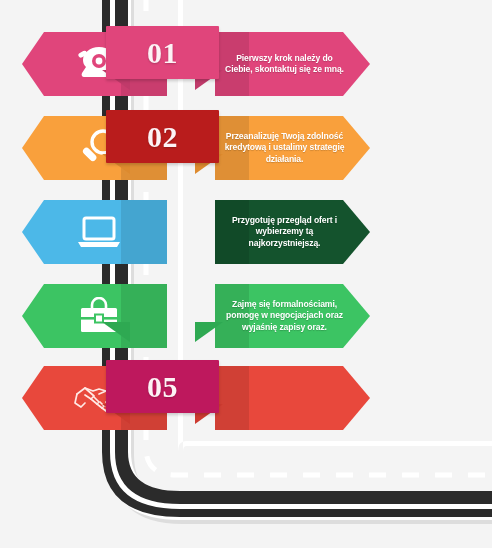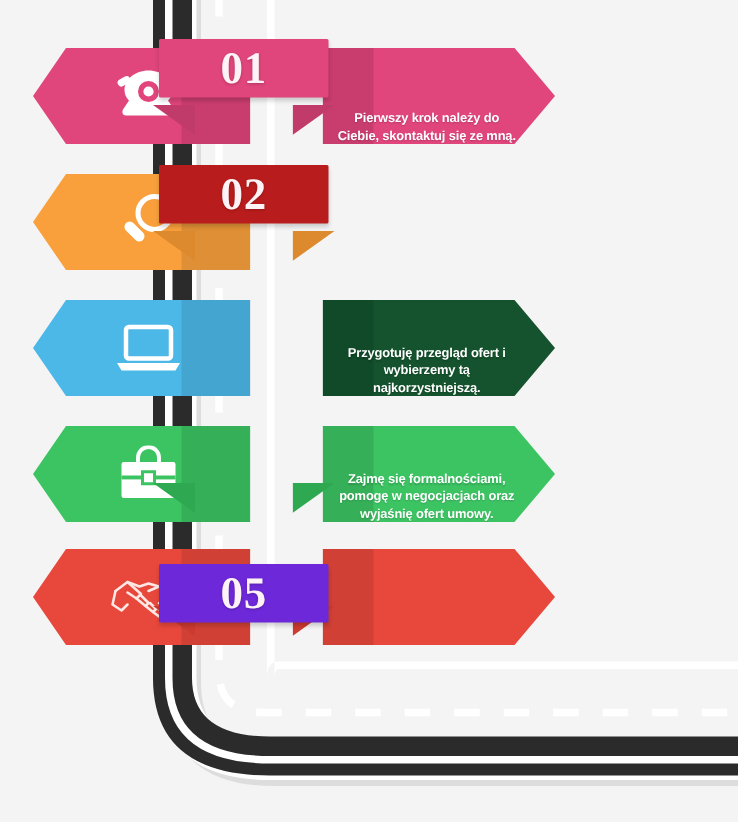--- a/index.html
+++ b/index.html
@@ -31,21 +31,21 @@
   .icon-glyph{
     position:absolute;left:46px;top:50%;transform:translateY(-50%);
     width:62px;height:48px;display:flex;align-items:center;justify-content:center;
   }
   .icon-glyph svg{display:block;}
 
   
   .text-arrow{
     position:absolute;left:215px;top:6px;width:155px;height:64px;
     clip-path:polygon(0 0, 128px 0, 155px 32px, 128px 64px, 0 64px);
-    display:flex;align-items:flex-end;justify-content:center;
+    display:flex;align-items:center;justify-content:center;
   }
   .text-arrow .tshade{
     position:absolute;left:0;top:0;width:34px;height:64px;
     background:rgba(0,0,0,0.10);
   }
   .step-text{
     position:relative;z-index:2;
     color:#ffffff;font-size:8.6px;line-height:11.4px;font-weight:bold;
     text-align:center;width:120px;margin-right:16px;
     text-shadow:0 1px 1px rgba(0,0,0,0.18);
@@ -53,21 +53,21 @@
   }
 
   
   .ribbon{position:absolute;left:106px;top:0;width:113px;height:80px;}
   .ribbon .fold{
     position:absolute;top:44px;width:28px;height:20px;
   }
   .ribbon .fold.l{left:-4px;clip-path:polygon(0 0,28px 0,28px 20px);}
   .ribbon .fold.r{right:-4px;clip-path:polygon(0 0,28px 0,0 20px);}
   .ribbon .band{
-    position:absolute;left:0;top:0;width:113px;height:39px;
+    position:absolute;left:0;top:0;width:113px;height:53px;
     border-radius:1px;
     box-shadow:0 2px 3px rgba(0,0,0,0.17);
     display:flex;align-items:center;justify-content:center;
   }
   .num{
     color:#fdf2f5;font-family:"Liberation Serif",serif;
     font-size:30px;font-weight:bold;line-height:1;
     text-shadow:0 1px 2px rgba(0,0,0,0.22);
     letter-spacing:0.5px;
   }
@@ -125,20 +125,24 @@
     <div class="step" style="top:110px">
       <div class="icon-arrow" style="background: rgb(249, 160, 60);">
         <div class="shade"></div>
         <div class="icon-glyph">
           <svg width="42" height="42" viewBox="0 0 42 42">
             <circle cx="25" cy="15" r="11" fill="none" stroke="#ffffff" stroke-width="3.4"></circle>
             <rect x="4" y="24" width="16" height="7" rx="3.5" fill="#ffffff" transform="rotate(45 12 27)"></rect>
           </svg>
         </div>
       </div>
+      <div class="text-arrow" style="background: rgb(249, 160, 60);">
+        <div class="tshade"></div>
+        <div class="step-text">Przeanalizuję Twoją zdolność kredytową i ustalimy strategię działania.</div>
+      </div>
       <div class="ribbon">
         <div class="fold l" style="background: rgb(221, 138, 46);"></div>
         <div class="fold r" style="background: rgb(221, 138, 46);"></div>
         <div class="band" style="background: #b91c1c;">
           <span class="num">02</span>
         </div>
       </div>
     </div>
 
     <div class="step" style="top:194px">
@@ -164,21 +168,21 @@
           <svg width="44" height="38" viewBox="0 0 44 38">
             <path d="M15 11V8a7 7 0 0114 0v3" fill="none" stroke="#ffffff" stroke-width="2.6"></path>
             <rect x="4" y="11" width="36" height="24" rx="1.5" fill="#ffffff"></rect>
             <rect x="4" y="20" width="36" height="2.6" fill="#3cc463"></rect>
             <rect x="18" y="17.5" width="8" height="8" fill="#ffffff" stroke="#3cc463" stroke-width="2"></rect>
           </svg>
         </div>
       </div>
       <div class="text-arrow" style="background: rgb(60, 196, 99);">
         <div class="tshade"></div>
-        <div class="step-text">Zajmę się formalnościami, pomogę w negocjacjach oraz wyjaśnię ofert umowy.</div>
+        <div class="step-text">Zajmę się formalnościami, pomogę w negocjacjach oraz wyjaśnię zapisy oraz.</div>
       </div>
       <div class="ribbon">
         <div class="fold l" style="background: rgb(46, 169, 82);"></div>
         <div class="fold r" style="background: rgb(46, 169, 82);"></div>
       </div>
     </div>
 
     <div class="step" style="top:360px">
       <div class="icon-arrow" style="background: rgb(232, 72, 60);">
         <div class="shade"></div>
@@ -195,20 +199,20 @@
             </g>
           </svg>
         </div>
       </div>
       <div class="text-arrow" style="background: rgb(232, 72, 60);">
         <div class="tshade"></div>
       </div>
       <div class="ribbon">
         <div class="fold l" style="background: rgb(204, 58, 48);"></div>
         <div class="fold r" style="background: rgb(204, 58, 48);"></div>
-        <div class="band" style="background: #6d28d9; margin-top: 16px;">
+        <div class="band" style="background: #be185d;">
           <span class="num">05</span>
         </div>
       </div>
     </div>
 
   </div>
 </div>
 
 </body></html>

